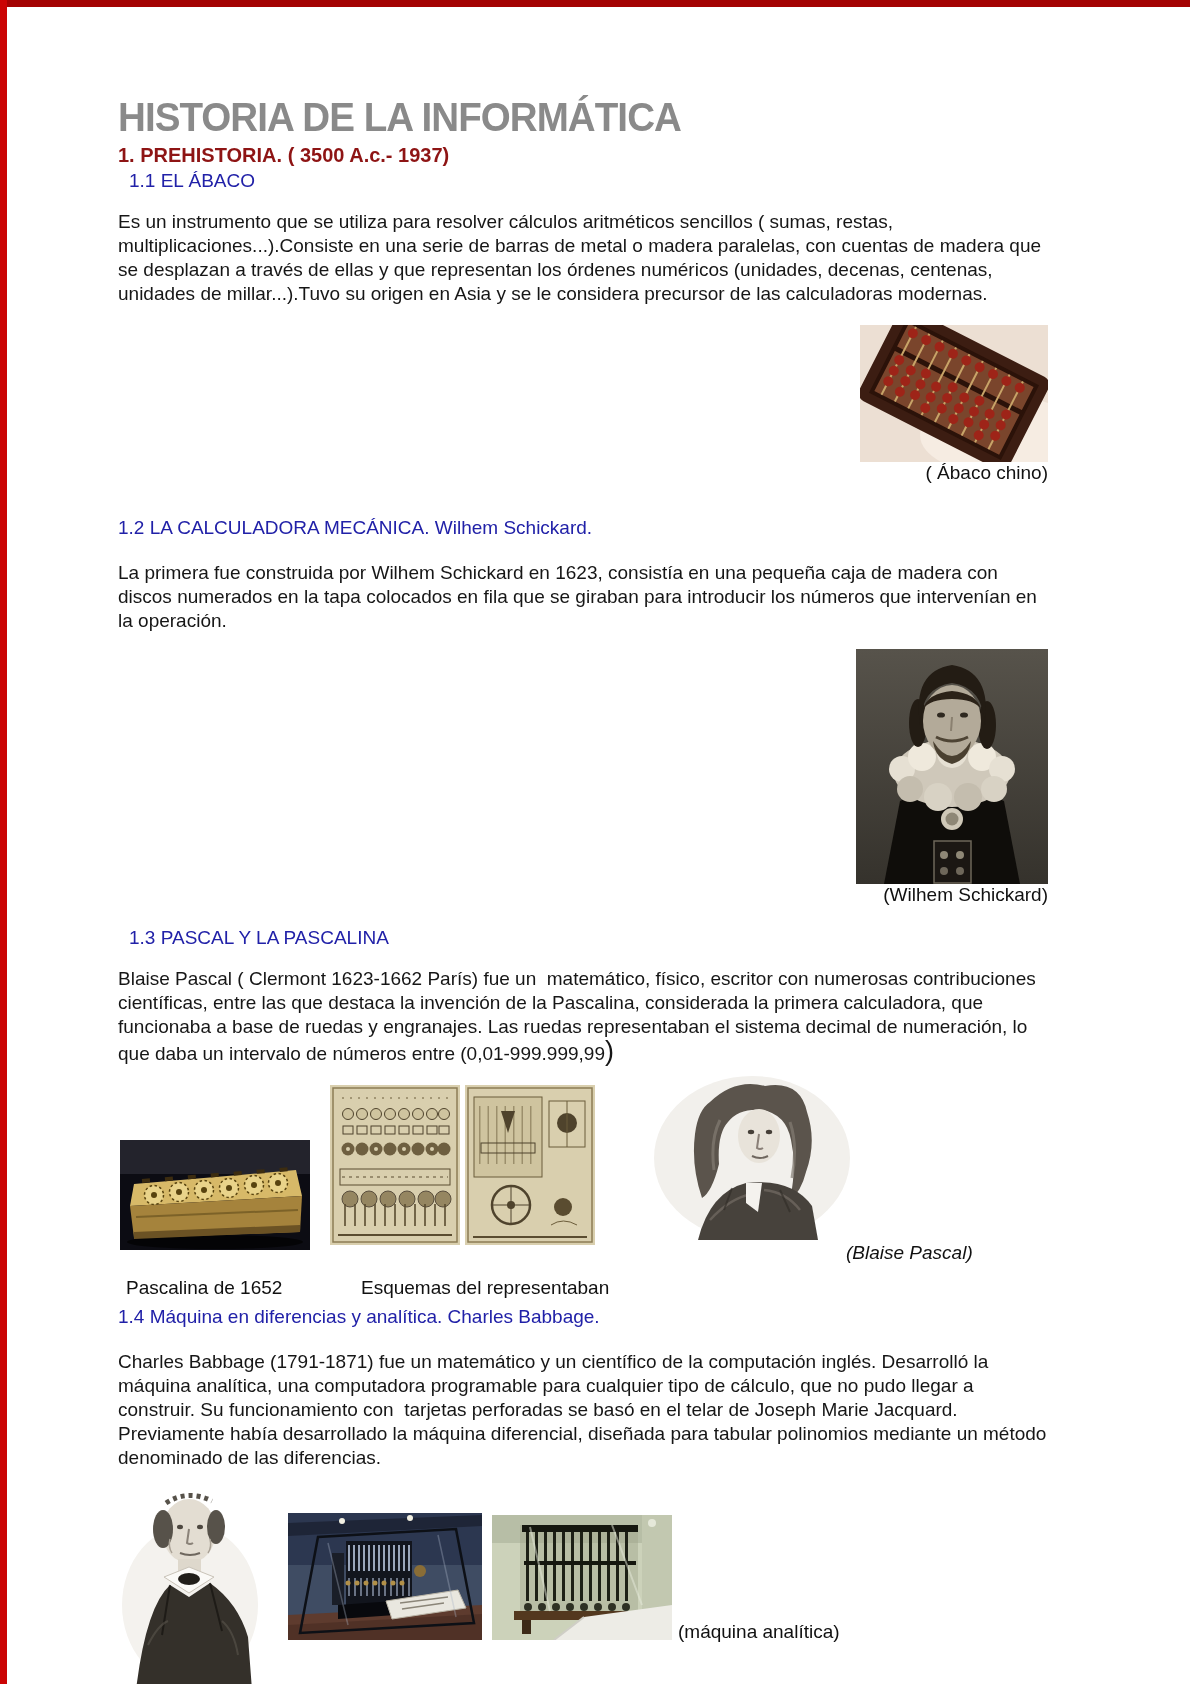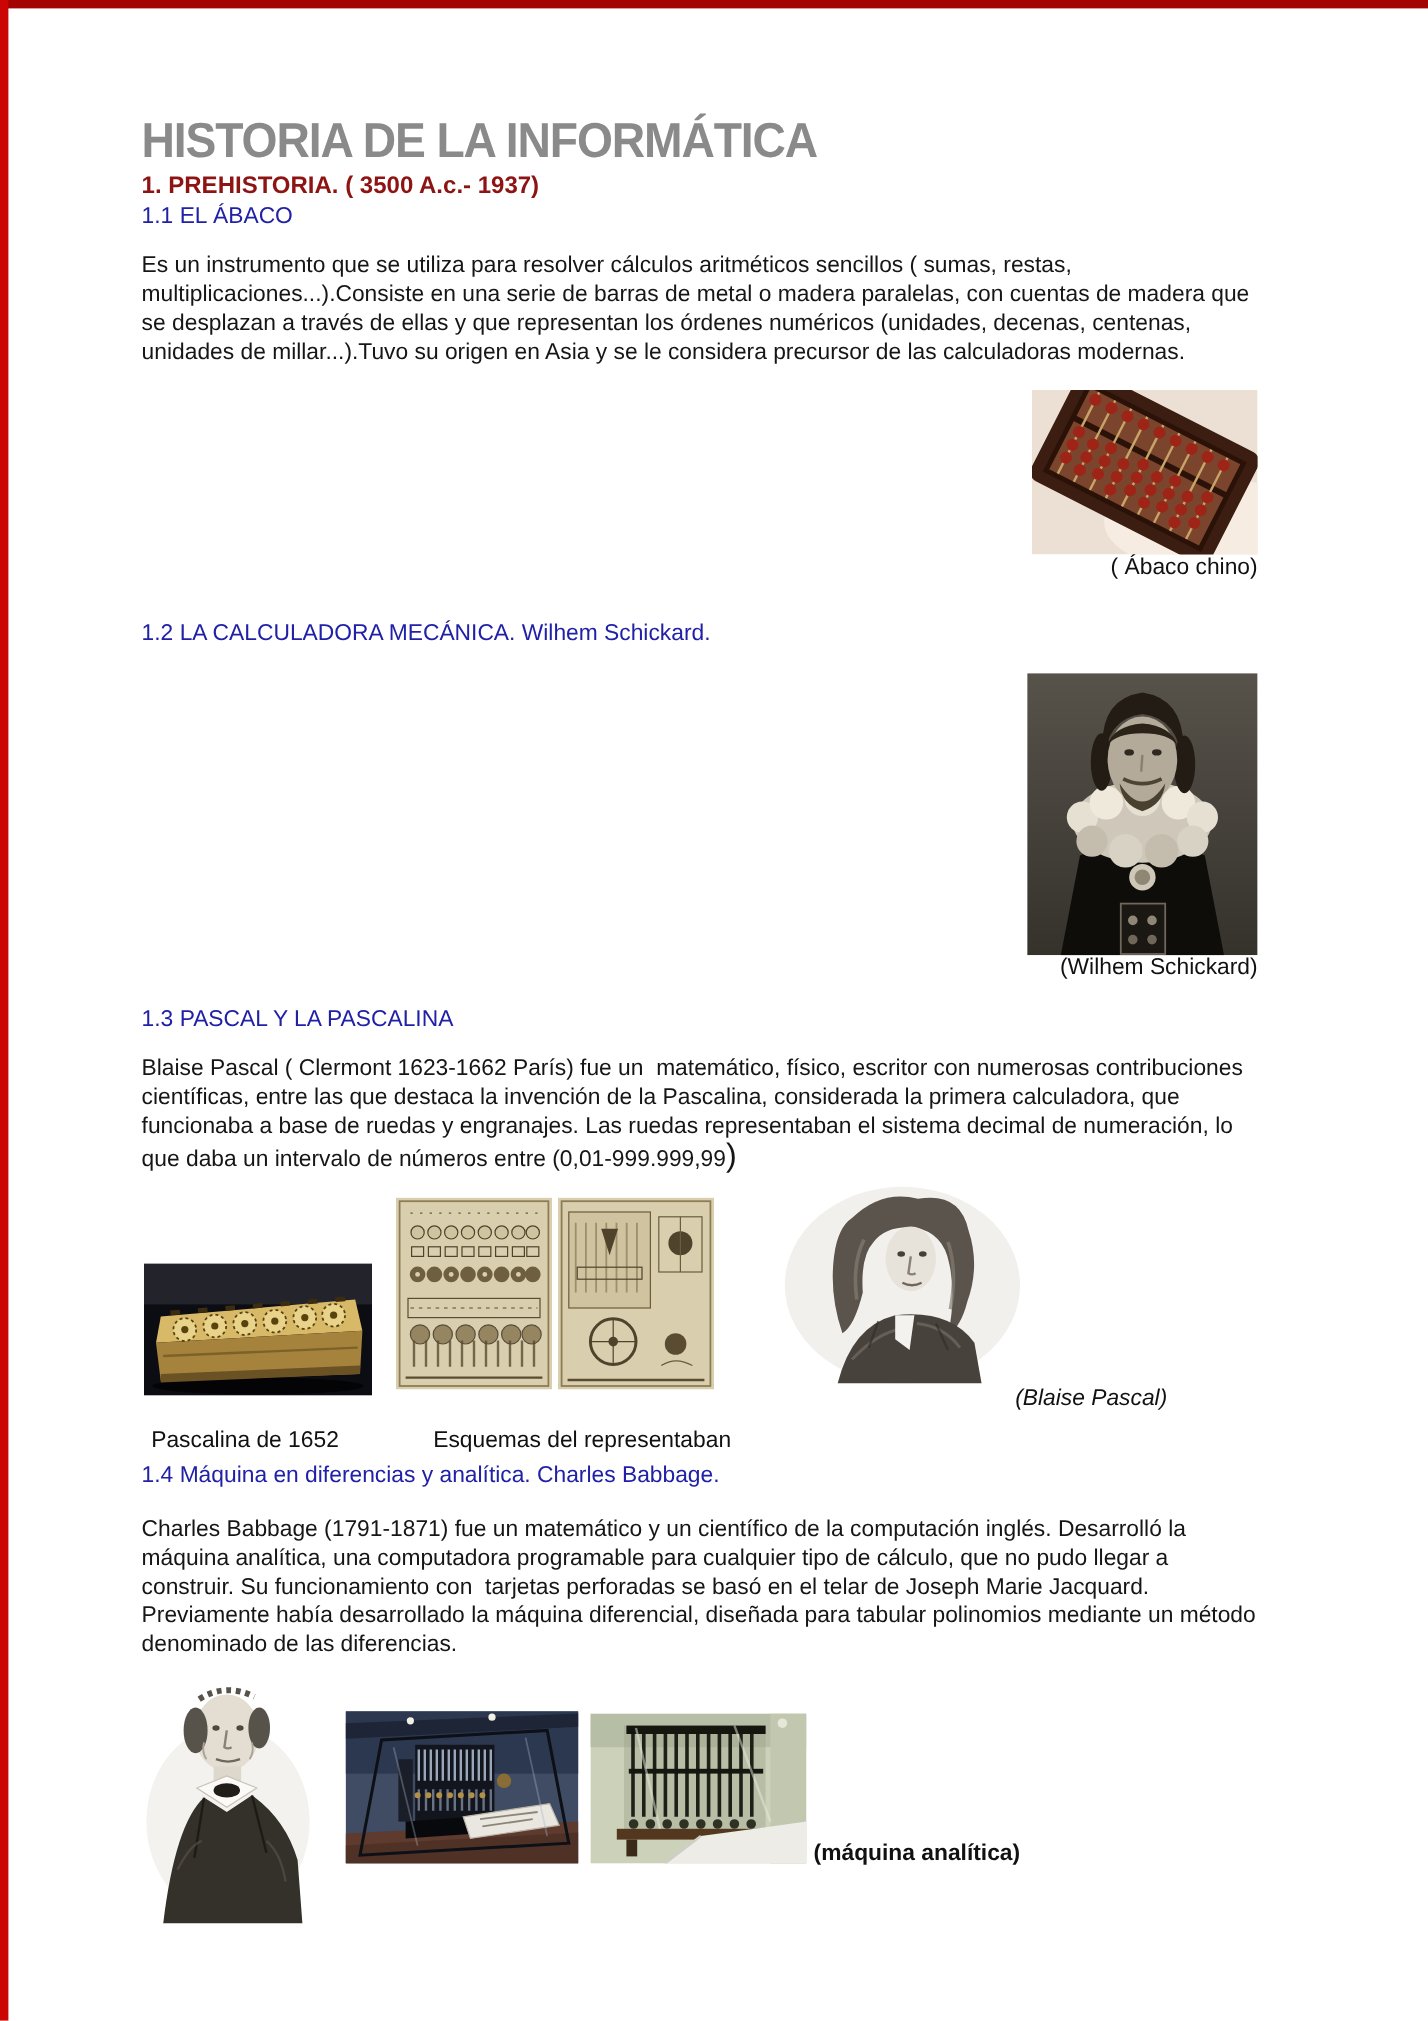--- a/index.html
+++ b/index.html
@@ -9,21 +9,21 @@
   }
   .edge-top{position:absolute;top:0;left:0;width:1190px;height:7px;background:#a40303;}
   .edge-left{position:absolute;top:0;left:0;width:7px;height:1684px;background:#cb0404;}
   .content{position:absolute;left:118px;top:94px;width:930px;}
   .doc-title{
     font-size:41px;font-weight:700;color:#8a8a8a;margin:0 0 3px 0;
     transform:scaleX(.94);transform-origin:left center;white-space:nowrap;letter-spacing:-1px;
   }
   .chapter{font-size:20px;font-weight:700;color:#8e1414;margin:0 0 3px 0;}
   .h-blue{font-size:19px;font-weight:400;color:#2121a8;margin:0;}
-  .h-blue.mb{margin-bottom:18px;}
+  .h-blue.mb{margin-bottom:18px;margin-left:11px;}
   p.body{font-size:19px;line-height:24px;margin:0;white-space:pre-wrap;}
   .big-paren{font-size:27px;line-height:24px;}
   .caption{font-size:19px;color:#111;white-space:pre;}
   
   .row-flex{display:flex;align-items:flex-end;flex-direction:column;}
   .abacus-row{margin:19px 0 33px 0;}
   .abacus-row .caption{margin-left:8px;margin-bottom:0;}
   .s12-gap{margin-bottom:22px;}
   .schickard-row{margin:16px 0 25px 0;padding-left:36px;}
   .schickard-row .caption{margin-left:8px;margin-bottom:-4px;}
@@ -93,20 +93,21 @@
           <line x1="152" y1="63" x2="152" y2="99" stroke-dasharray="0 12"></line>
         </g>
       </g>
     </svg>
     <span class="caption">( Ábaco chino)</span>
   </div>
 
   <h3 class="h-blue s12-gap">1.2 LA CALCULADORA MECÁNICA.  Wilhem Schickard.</h3>
 
   <div>
+    <p class="body">La primera fue construida por Wilhem Schickard en 1623, consistía en una pequeña caja de madera con discos numerados en la tapa colocados en fila que se giraban para introducir los números que intervenían en la operación.</p>
   </div>
 
   <div class="row-flex schickard-row">
     <svg class="ph" width="192" height="235" viewBox="0 0 192 235">
       <defs>
         <linearGradient id="sgb" x1="0" y1="0" x2="0" y2="1">
           <stop offset="0" stop-color="#57534b"></stop>
             <stop offset="1" stop-color="#35322c"></stop>
         </linearGradient>
       </defs>
@@ -328,16 +329,16 @@
       <path d="M36 92 H140" stroke="#2e3124" stroke-width="8" stroke-dasharray="0 14" stroke-linecap="round"></path>
       <rect x="22" y="96" width="126" height="9" fill="#53381f"></rect>
       <rect x="30" y="105" width="9" height="14" fill="#3c2a18"></rect>
       <rect x="132" y="105" width="9" height="14" fill="#3c2a18"></rect>
       <polygon points="92,102 180,90 180,125 62,125" fill="#edece6"></polygon>
       <line x1="92" y1="102" x2="62" y2="125" stroke="#cfcec6" stroke-width="2"></line>
       <path d="M38 12 L58 96 M120 10 L150 90" stroke="#e6eadb" stroke-width="2" opacity=".5"></path>
       <circle cx="160" cy="8" r="4" fill="#eef0e4" opacity=".8"></circle>
     </svg>
 
-    <span class="caption abs" style="left:560px;top:146px;font-weight:bold;">(máquina analítica)</span>
+    <span class="caption abs" style="left:560px;top:146px;">(máquina analítica)</span>
   </div>
 
 </div>
 
 </body></html>

